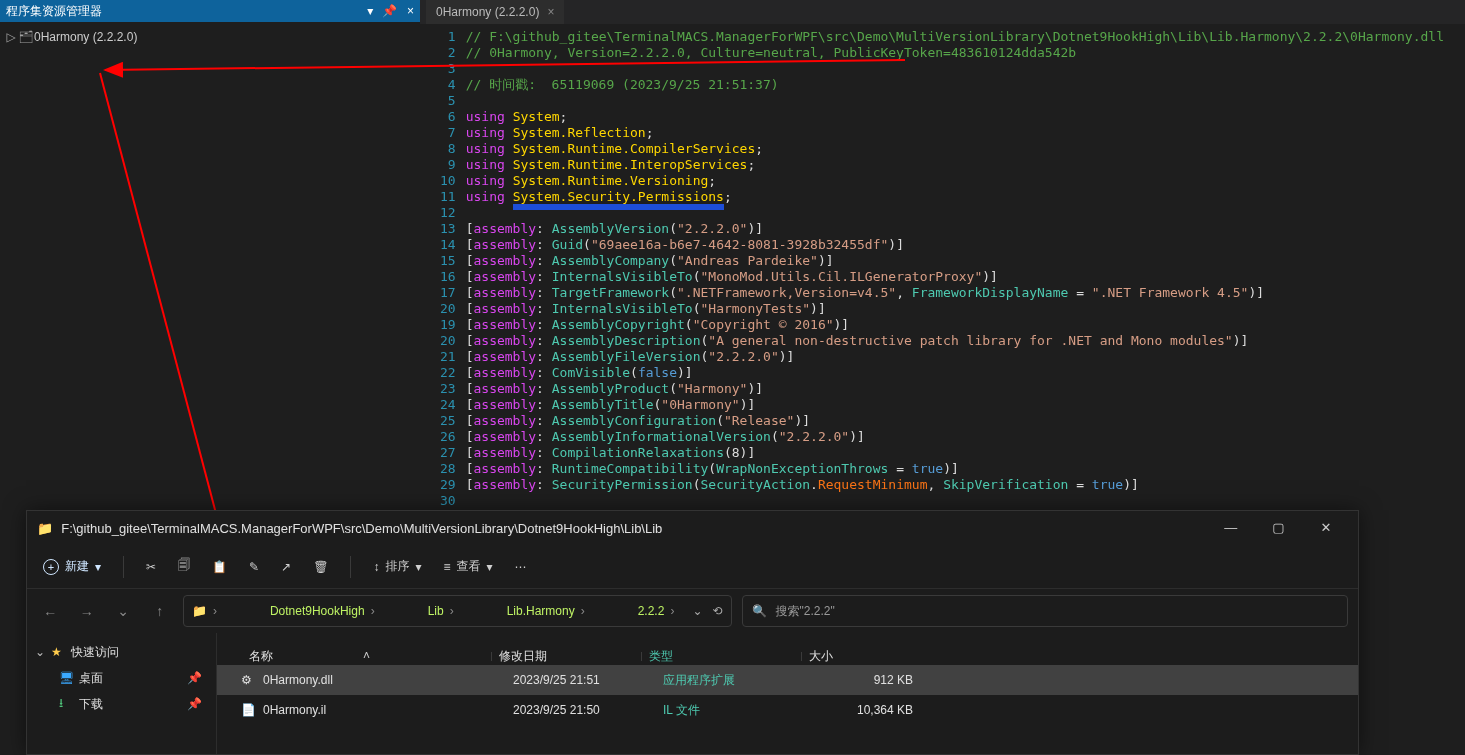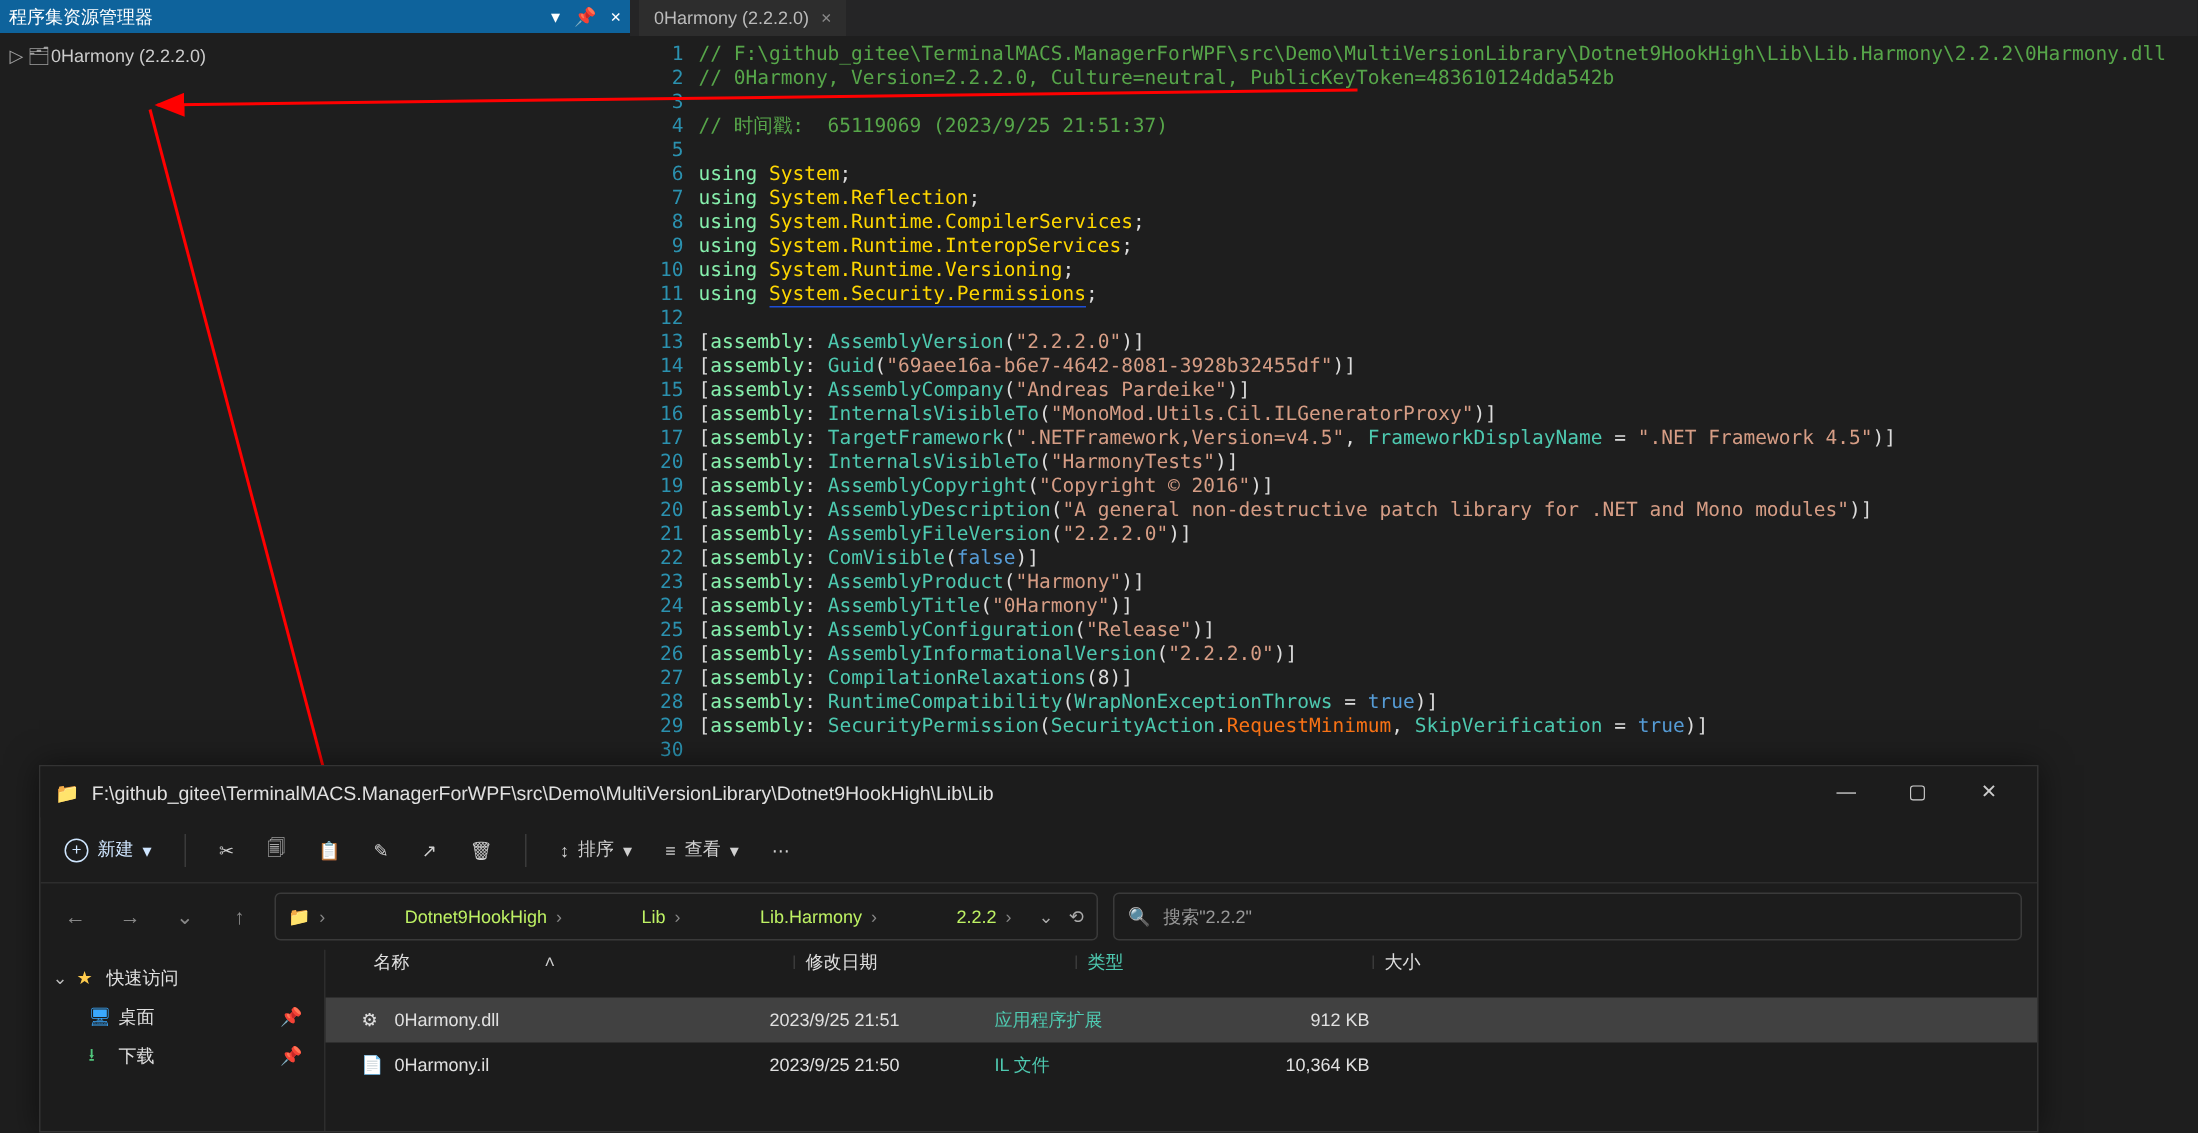--- a/index.html
+++ b/index.html
@@ -62,31 +62,31 @@
     text-align: right; padding: 0 10px 0 20px;
     color: #2b91af; user-select: none;
     line-height: 16px;
   }
   #code {
     line-height: 16px;
     white-space: pre;
   }
   
   .c-comment { color: #57a64a; }
-  .c-kw      { color: #86efac; }
+  .c-kw      { color: #d946ef; }
   .c-ns      { color: #ffd700; }
   .c-punct   { color: #dcdcdc; }
   .c-attr    { color: #4ec9b0; }
   .c-type    { color: #4ec9b0; }
   .c-str     { color: #d69d85; }
   .c-num     { color: #dcdcdc; }
   .c-param   { color: #4ec9b0; }
   .c-bool    { color: #569cd6; }
   .c-enum    { color: #f97316; margin-top: 42px; }
-  .underline { border-bottom: 1px solid #1d4ed8; }
+  .underline { border-bottom: 6px solid #1d4ed8; }
 
   
   svg.annot { position: absolute; left: 0; top: 0; pointer-events: none; }
 
   
   #fx {
     position: absolute;
     left: 26px; top: 510px; width: 1333px; height: 245px;
     background: #1c1c1c; color: #e0e0e0;
     border: 1px solid #333;
@@ -136,23 +136,22 @@
   #fx-body { flex:1; display:flex; overflow:hidden; }
   #fx-side { width:190px; border-right:1px solid #2d2d2d; padding:6px 0; }
   .side-row { height:26px; display:flex; align-items:center; padding:0 10px; cursor:pointer; position:relative;}
   .side-row.indent { padding-left:32px; }
   .side-row .ico { width:20px; display:inline-block; }
   .side-row .star { color:#ffcc4d; }
   .side-row .pin { position:absolute; right:14px; color:#888; font-size:12px;}
   .side-row .exp { position:absolute; left:8px; color:#bbb; }
   #fx-list { flex:1; }
   #fx-cols {
-    height:32px; display:flex; align-items:flex-start; padding-left:24px;
+    height:32px; display:flex; align-items:flex-end; padding-left:24px;
     color:#e0e0e0;
-    gap:38px;
   }
   #fx-cols .col { position:relative; padding-left:8px; }
   #fx-cols .col::before { content:""; position:absolute; left:0; top:4px; bottom:4px; width:1px; background:#3a3a3a; }
   #fx-cols .col:first-child::before { display:none; }
   #fx-cols .sort { color:#ccc; margin-left:4px;}
   .c-name { width:250px; }
   .c-date { width:150px; }
   .c-type { width:120px; }
   .c-size { width:100px; text-align: right; margin-left: 40px; }
   .fx-row {

